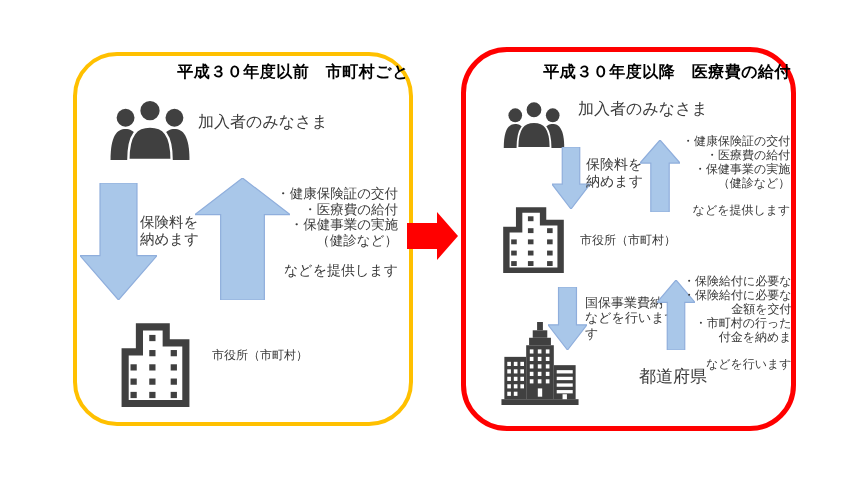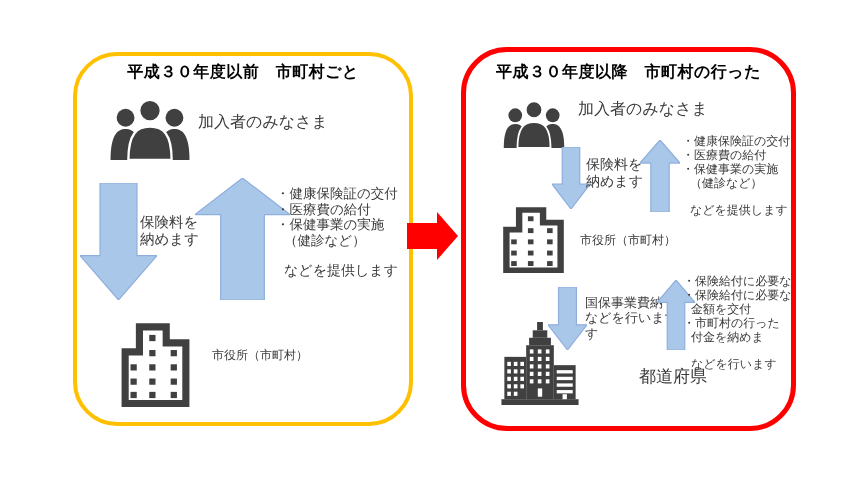--- a/index.html
+++ b/index.html
@@ -20,21 +20,21 @@
     color:var(--body-text);
     position:relative;
     overflow:hidden;
   }
   .stage{position:absolute;left:0;top:0;width:860px;height:484px;}
   .panel{position:absolute;border-radius:44px;background:#fff;}
   .panel-left{left:73px;top:52px;width:340px;height:374px;border:4px solid var(--panel-left-border);}
   .panel-right{left:461px;top:47px;width:335px;height:384px;border:5px solid var(--panel-right-border);border-radius:46px;}
   .panel-title{
     position:absolute;left:0;top:6px;width:100%;
-    text-align:center;font-size:16px;font-weight:bold;color:var(--title-text);
+    text-align:right;font-size:16px;font-weight:bold;color:var(--title-text);
     letter-spacing:0.5px;white-space:nowrap;
   }
   .panel-right .panel-title{top:10px;}
   .abs{position:absolute;}
   .icon{color:var(--icon-gray);}
   .icon svg{display:block;width:100%;height:100%;}
   .flow-arrow svg{display:block;width:100%;height:100%;}
   .flow-arrow polygon{
     fill:var(--flow-arrow-fill);
     stroke:var(--flow-arrow-stroke);
@@ -43,21 +43,21 @@
     stroke-linejoin:miter;
   }
   .transition-arrow polygon{fill:var(--transition-arrow);}
   .label{color:var(--body-text);white-space:nowrap;}
   .members-label{font-size:16px;}
   .office-label{font-size:12px;}
   .pref-label{font-size:17px;margin-left:46px;}
   .pay-label{font-size:14.5px;line-height:1.18;}
   .pay-label-sm{font-size:14px;line-height:1.18;}
   .npk-label{font-size:13px;line-height:1.18;}
-  .bullets{color:var(--body-text);}
+  .bullets{color:var(--body-text);text-align:right;}
   .bullets-lg{font-size:13.5px;line-height:15.5px;}
   .bullets-sm{font-size:12px;line-height:14px;}
   .bullets div{white-space:nowrap;}
   .bullets .indent{padding-left:8px;}
   .bullets .note{padding-left:8px;}
   .bullets-lg .note{margin-top:15px;font-size:14px;}
   .bullets-sm .note{margin-top:13px;}
   .bullets-sm .note2{margin-top:13px;}
 </style>
 </head>
@@ -124,21 +124,21 @@
     <div class="abs label office-label" style="left:135px;top:291px;">市役所（市町村）</div>
   </div>
 
   <div class="abs transition-arrow" style="left:407px;top:212px;width:52px;height:48px;">
     <svg viewBox="0 0 52 48" preserveAspectRatio="none" style="display:block;width:100%;height:100%;">
       <polygon points="0,11 30,11 30,0 51,24 30,48 30,37 0,37"></polygon>
     </svg>
   </div>
 
   <div class="panel panel-right">
-    <div class="panel-title">平成３０年度以降　市町村の行った</div>
+    <div class="panel-title">平成３０年度以降　医療費の給付</div>
 
     <div class="abs icon" style="left:32px;top:48px;width:72px;height:48px;">
       <svg viewBox="0 0 100 66" preserveAspectRatio="none">
         <circle cx="24" cy="21" r="9.5" fill="currentColor"></circle>
         <path d="M8,66 C8,40 15,33 24,33 C33,33 40,40 40,66 Z" fill="currentColor"></path>
         <circle cx="76" cy="21" r="9.5" fill="currentColor"></circle>
         <path d="M60,66 C60,40 67,33 76,33 C85,33 92,40 92,66 Z" fill="currentColor"></path>
         <circle cx="50" cy="13.5" r="11.5" fill="currentColor" stroke="#ffffff" stroke-width="2.5"></circle>
         <path d="M27,66 C27,38 36,30.5 50,30.5 C64,30.5 73,38 73,66 Z" fill="currentColor" stroke="#ffffff" stroke-width="2.5"></path>
       </svg>

